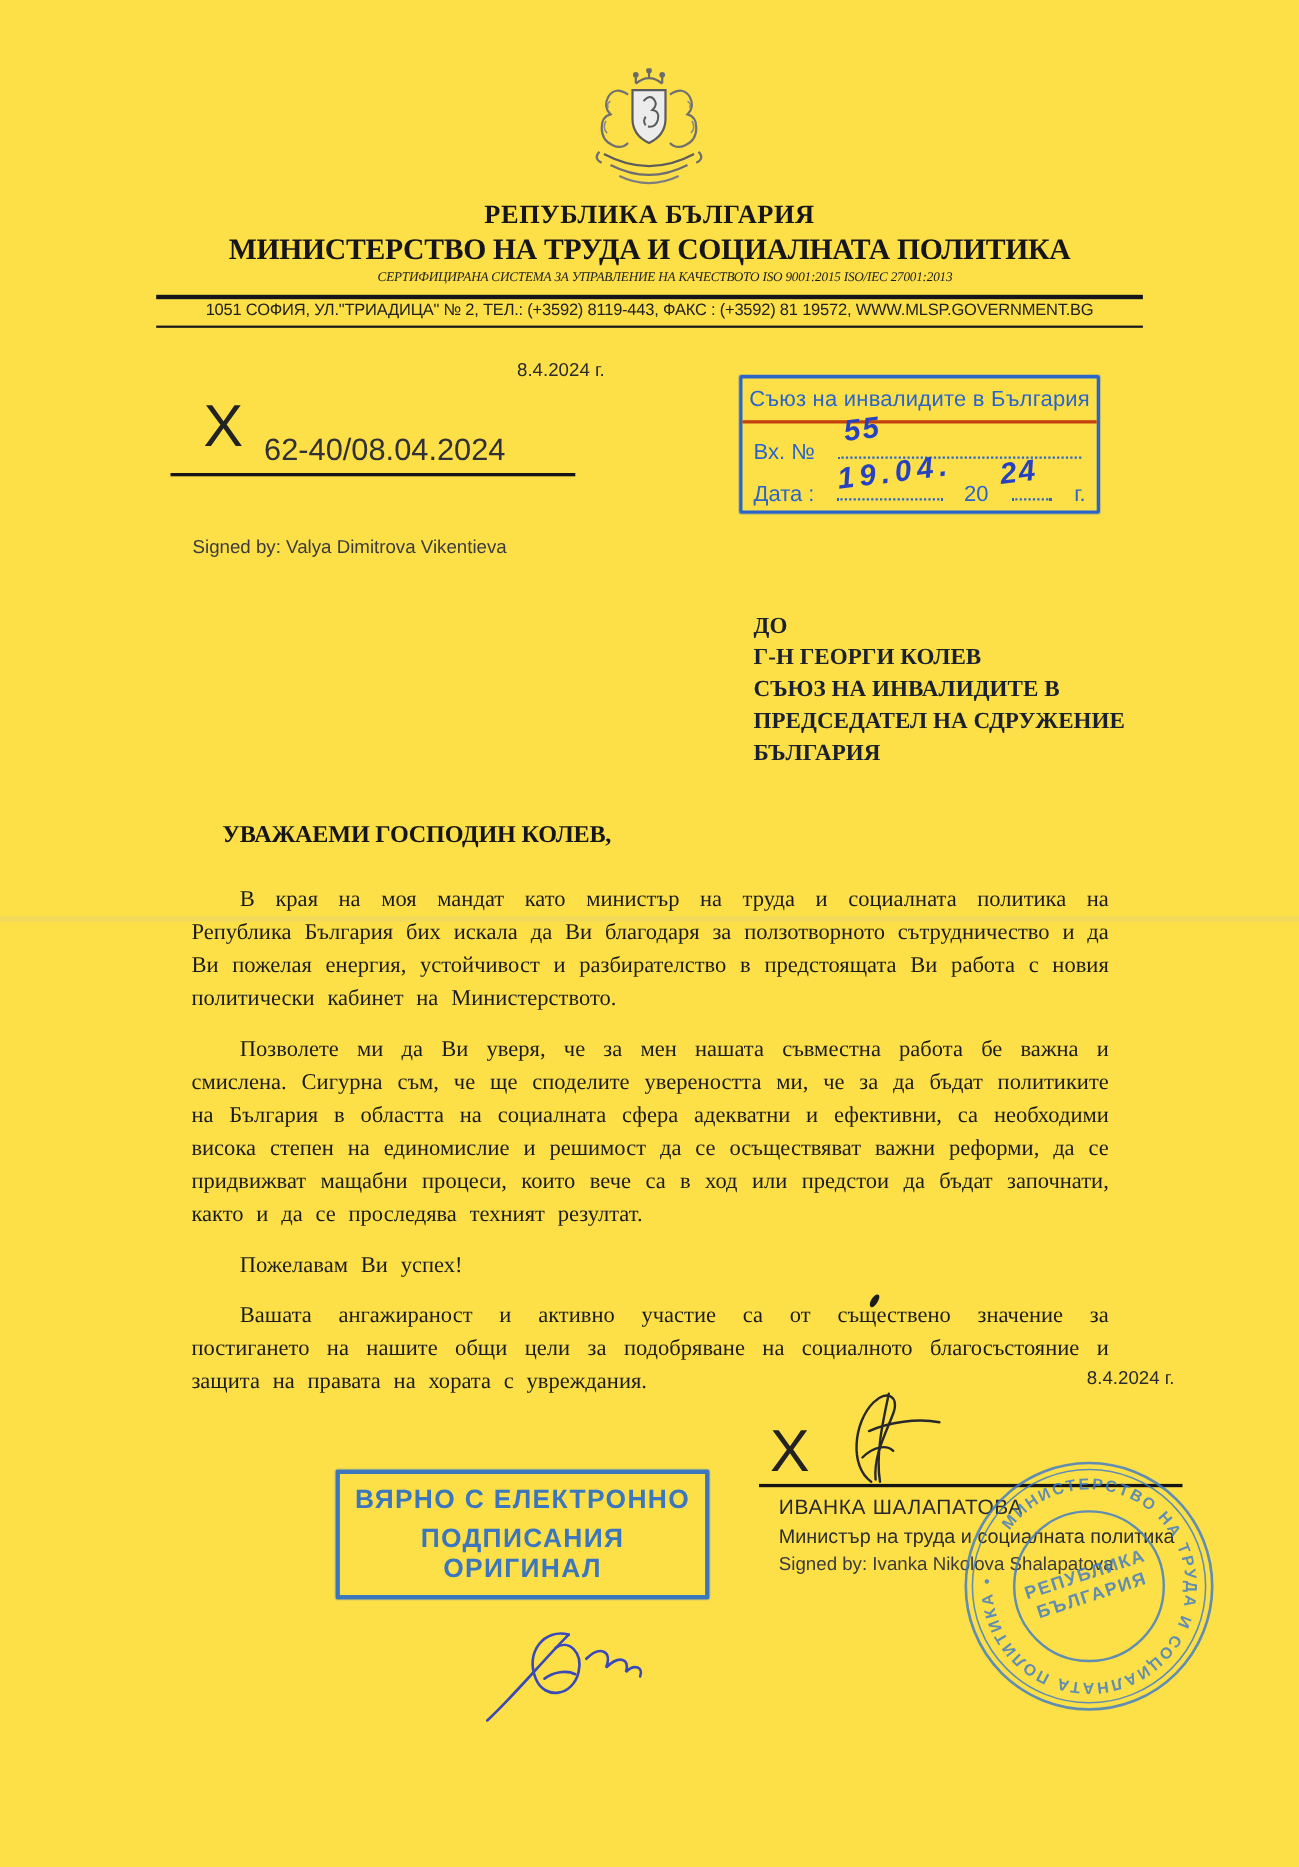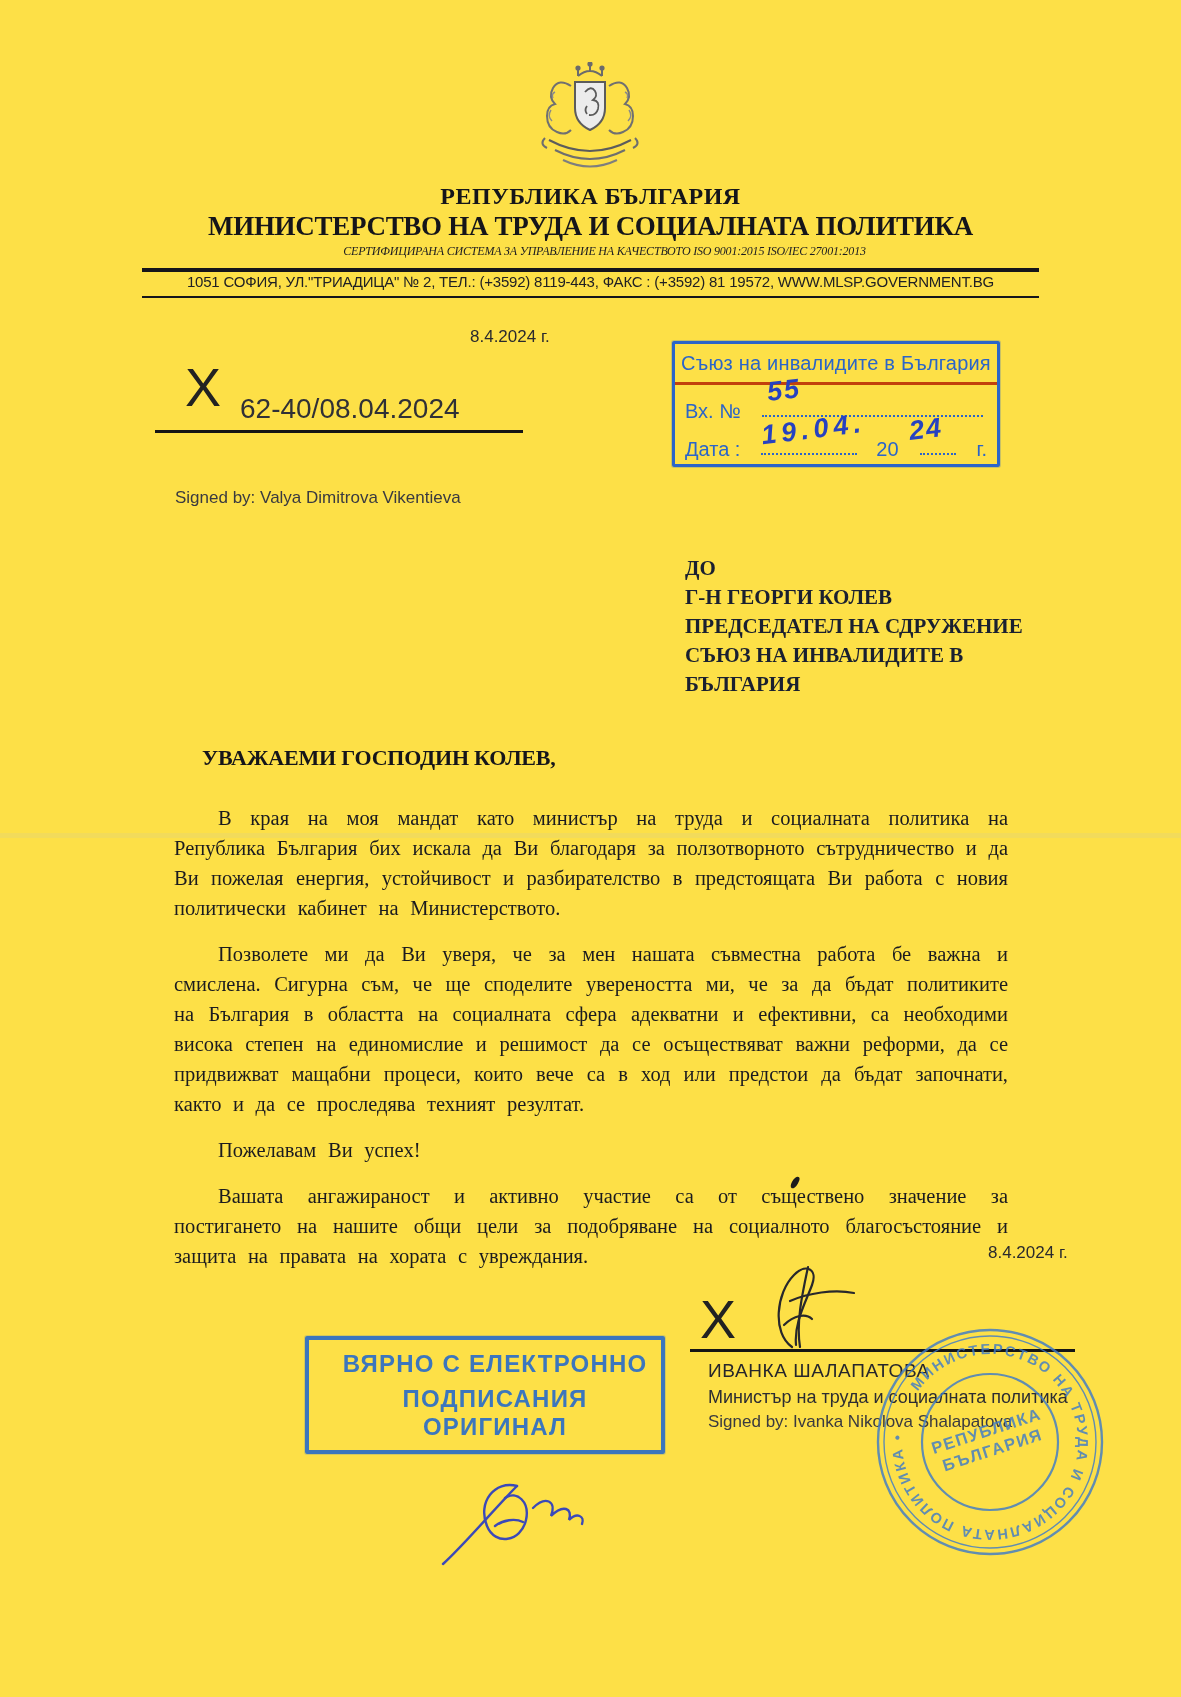--- a/index.html
+++ b/index.html
@@ -66,21 +66,21 @@
   .minister-name{left:708px;top:1360px;font-family:"Liberation Sans",sans-serif;font-size:19px;letter-spacing:.6px;color:#26262c;}
   .minister-title{left:708px;top:1387px;font-family:"Liberation Sans",sans-serif;font-size:18px;color:#2c2c32;}
   .signed-bottom{left:708px;top:1412px;font-family:"Liberation Sans",sans-serif;font-size:17px;color:#3a3a40;}
   
   .certify{
     left:305px;top:1336px;width:332px;height:110px;
     border:4px solid #2e6fc6;border-radius:2px;opacity:.93;
     box-shadow:0 0 0 1px rgba(46,111,198,.22);
     display:flex;flex-direction:column;align-items:center;justify-content:center;gap:7px;
     color:#2e6fc6;font-family:"Liberation Sans",sans-serif;font-weight:bold;
-    font-size:24px;letter-spacing:1.2px;text-align:center;padding-left:20px;
+    font-size:24px;letter-spacing:1.2px;text-align:center;
   }
   .svgabs{position:absolute;pointer-events:none;}
   .scan-band{top:833px;left:0;width:100%;height:5px;background:rgba(185,192,200,.16);}
   .ink-speck{left:792px;top:1176px;width:6px;height:13px;background:#1c1c1c;border-radius:60% 40% 55% 45%;transform:rotate(28deg);}
 </style>
 </head>
 <body>
 
 <div class="page">
 
@@ -136,22 +136,22 @@
       <span class="leader short"></span>
       <span class="g-suffix">г.</span>
       <span class="hand hand-date">19.04.</span>
       <span class="hand hand-year">24</span>
     </div>
   </div>
 
   <div class="abs recipient">
     <div>ДО</div>
     <div>Г-Н ГЕОРГИ КОЛЕВ</div>
+    <div>СЪЮЗ НА ИНВАЛИДИТЕ В</div>
     <div>ПРЕДСЕДАТЕЛ НА СДРУЖЕНИЕ</div>
-    <div>СЪЮЗ НА ИНВАЛИДИТЕ В</div>
     <div>БЪЛГАРИЯ</div>
   </div>
 
   <div class="abs salutation">УВАЖАЕМИ ГОСПОДИН КОЛЕВ,</div>
   <div class="abs body-text">
     <p>В края на моя мандат като министър на труда и социалната политика на Република България бих искала да Ви благодаря за ползотворното сътрудничество и да Ви пожелая енергия, устойчивост и разбирателство в предстоящата Ви работа с новия политически кабинет на Министерството.</p>
     <p>Позволете ми да Ви уверя, че за мен нашата съвместна работа бе важна и смислена. Сигурна съм, че ще споделите увереността ми, че за да бъдат политиките на България в областта на социалната сфера адекватни и ефективни, са необходими висока степен на единомислие и решимост да се осъществяват важни реформи, да се придвижват мащабни процеси, които вече са в ход или предстои да бъдат започнати, както и да се проследява техният резултат.</p>
     <p>Пожелавам Ви успех!</p>
     <p>Вашата ангажираност и активно участие са от съществено значение за постигането на нашите общи цели за подобряване на социалното благосъстояние и защита на правата на хората с увреждания.</p>
   </div>

